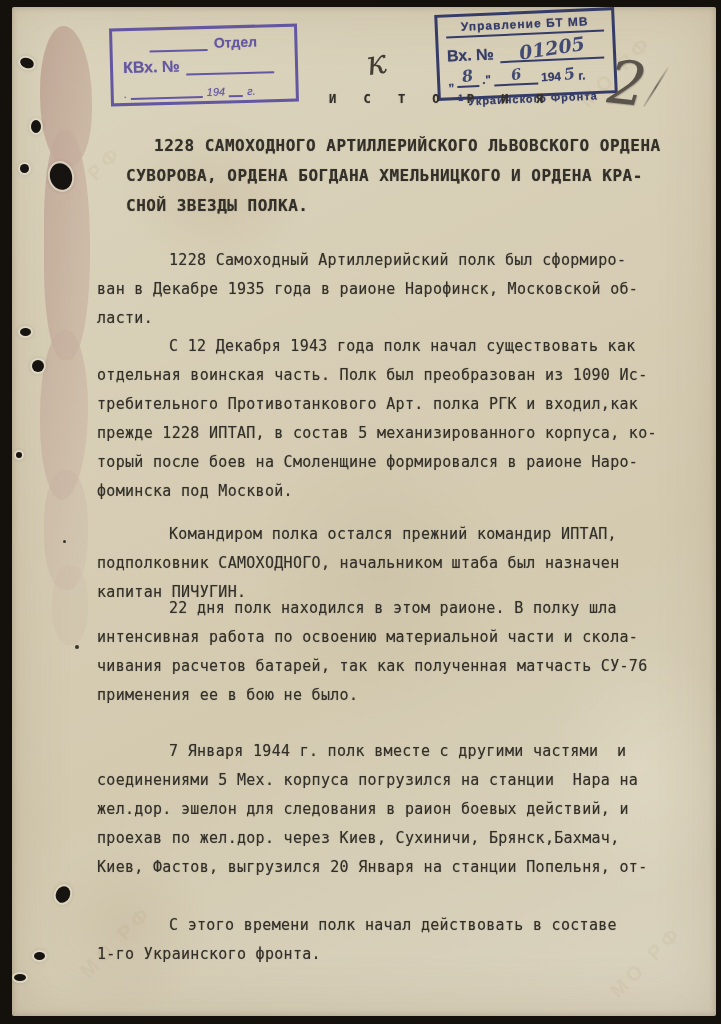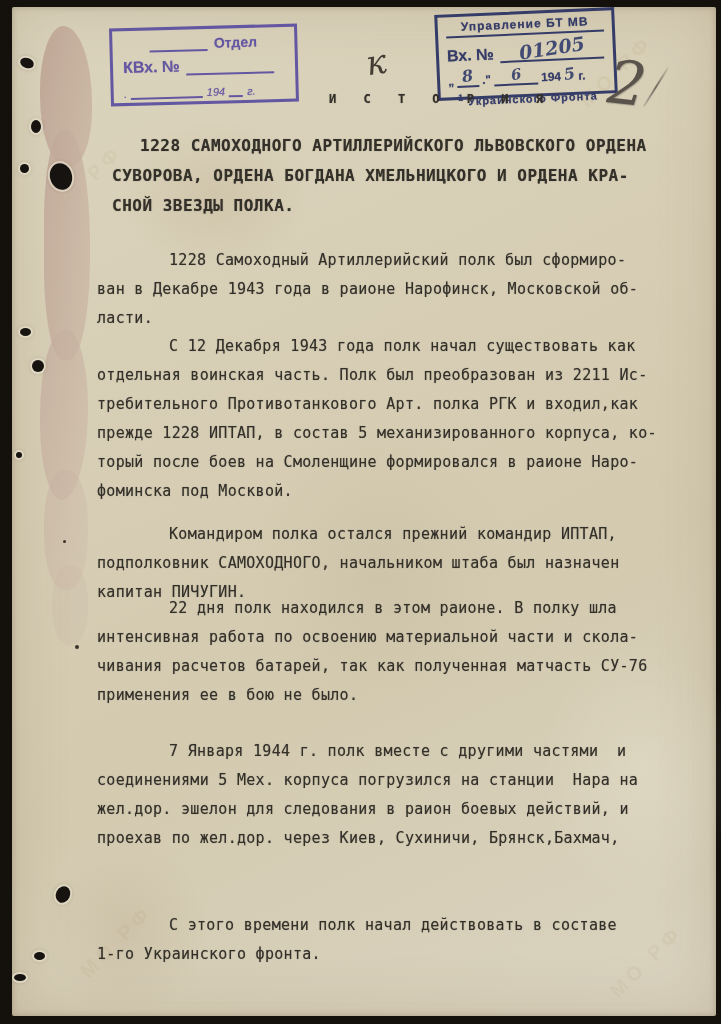--- a/index.html
+++ b/index.html
@@ -29,21 +29,21 @@
       background:rgba(202,182,164,.28);}
 
   .hole{position:absolute;background:#161310;border-radius:50%;
         box-shadow:0 0 0 2px rgba(235,228,208,.7),0 0 5px rgba(60,45,30,.4);}
 
   .wm{position:absolute;transform:rotate(-45deg);color:#8a6a30;opacity:.06;
       font-family:"Liberation Sans",sans-serif;font-weight:bold;font-size:20px;letter-spacing:5px;}
 
   
   .tline{white-space:pre;}
-  .heading{position:absolute;left:112px;top:131px;width:545px;
+  .heading{position:absolute;left:126px;top:131px;width:545px;
            color:var(--ink_text);font-size:16px;font-weight:bold;line-height:30px;letter-spacing:.5px;
            text-shadow:0 0 1px rgba(45,40,32,.55);}
   .heading .tline:first-child{text-indent:28px;}
   .para{position:absolute;left:97px;width:575px;
         color:var(--ink_text);font-size:15px;font-weight:normal;line-height:29px;letter-spacing:.3px;
         text-shadow:0 0 1px rgba(45,40,32,.45);}
   .para .tline:first-child{text-indent:72px;}
   .p1{top:246px;}.p2{top:332px;}.p3{top:520px;}.p4{top:594px;}.p5{top:737px;}.p6{top:911px;}
 
   .title{position:absolute;left:329px;top:92px;color:var(--ink_text);
@@ -173,26 +173,26 @@
   <div class="title">И С Т О Р И Я</div>
 
   <div class="heading">
       <div class="tline">1228 САМОХОДНОГО АРТИЛЛЕРИЙСКОГО ЛЬВОВСКОГО ОРДЕНА</div>
       <div class="tline">СУВОРОВА, ОРДЕНА БОГДАНА ХМЕЛЬНИЦКОГО И ОРДЕНА КРА-</div>
       <div class="tline">СНОЙ ЗВЕЗДЫ ПОЛКА.</div>
     </div>
 
   <div class="para p1">
       <div class="tline">1228 Самоходный Артиллерийский полк был сформиро-</div>
-      <div class="tline">ван в Декабре 1943 года в раионе Нарофинск, Московской об-</div>
+      <div class="tline">ван в Декабре 1935 года в раионе Нарофинск, Московской об-</div>
       <div class="tline">ласти.</div>
     </div>
   <div class="para p2">
       <div class="tline">С 12 Декабря 1943 года полк начал существовать как</div>
-      <div class="tline">отдельная воинская часть. Полк был преобразован из 2211 Ис-</div>
+      <div class="tline">отдельная воинская часть. Полк был преобразован из 1090 Ис-</div>
       <div class="tline">требительного Противотанкового Арт. полка РГК и входил,как</div>
       <div class="tline">прежде 1228 ИПТАП, в состав 5 механизированного корпуса, ко-</div>
       <div class="tline">торый после боев на Смоленщине формировался в раионе Наро-</div>
       <div class="tline">фоминска под Москвой.</div>
     </div>
   <div class="para p3">
       <div class="tline">Командиром полка остался прежний командир ИПТАП,</div>
       <div class="tline">подполковник САМОХОДНОГО, начальником штаба был назначен</div>
       <div class="tline">капитан ПИЧУГИН.</div>
     </div>
@@ -200,18 +200,19 @@
       <div class="tline">22 дня полк находился в этом раионе. В полку шла</div>
       <div class="tline">интенсивная работа по освоению материальной части и скола-</div>
       <div class="tline">чивания расчетов батарей, так как полученная матчасть СУ-76</div>
       <div class="tline">применения ее в бою не было.</div>
     </div>
   <div class="para p5">
       <div class="tline">7 Января 1944 г. полк вместе с другими частями  и</div>
       <div class="tline">соединениями 5 Мех. корпуса погрузился на станции  Нара на</div>
       <div class="tline">жел.дор. эшелон для следования в раион боевых действий, и</div>
       <div class="tline">проехав по жел.дор. через Киев, Сухиничи, Брянск,Бахмач,</div>
+      <div class="tline">Киев, Фастов, выгрузился 20 Января на станции Попельня, от-</div>
     </div>
   <div class="para p6">
       <div class="tline">С этого времени полк начал действовать в составе</div>
       <div class="tline">1-го Украинского фронта.</div>
     </div>
 </div>
 
 </body></html>

